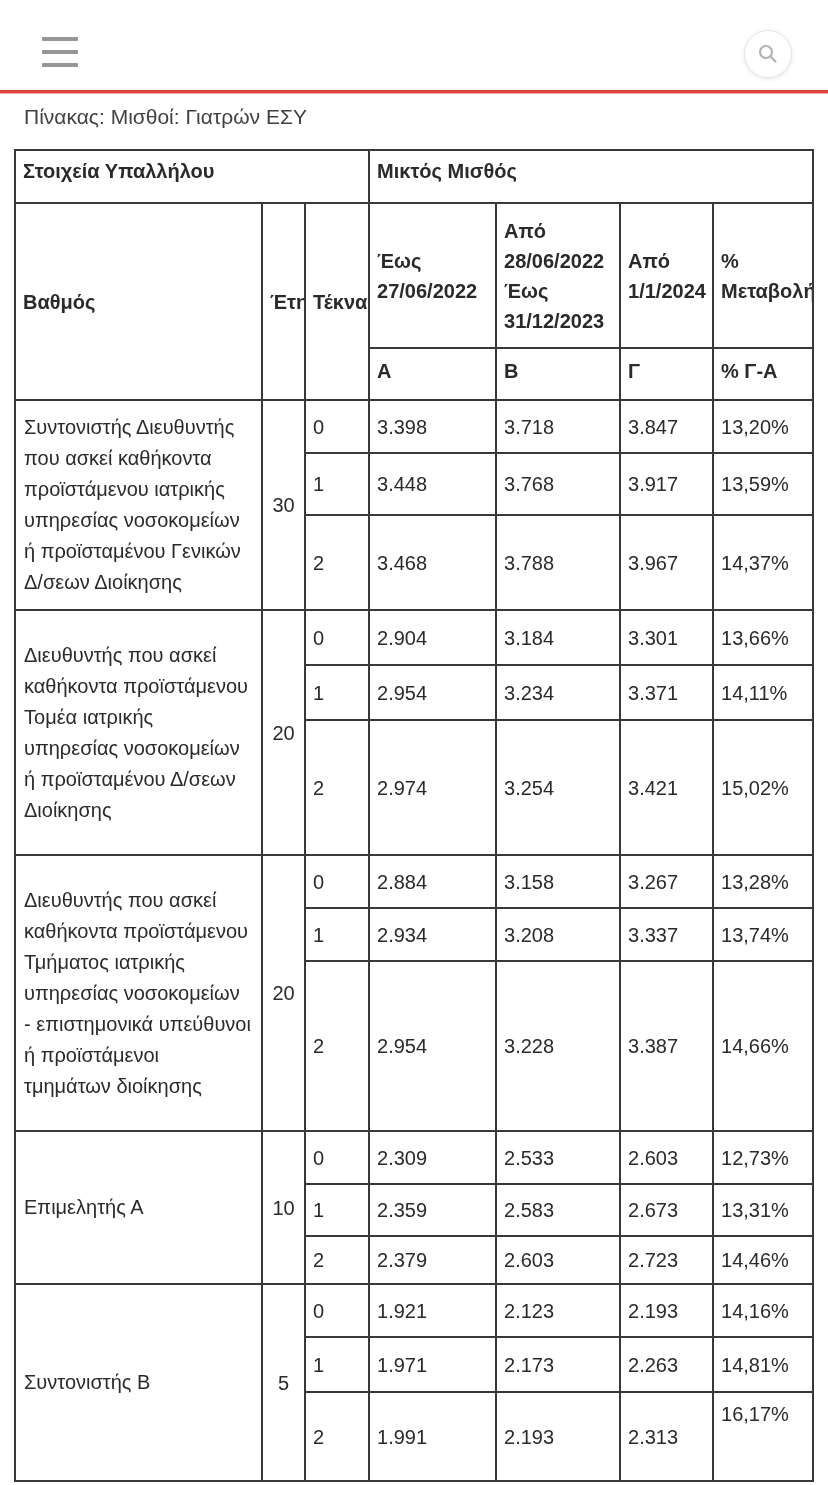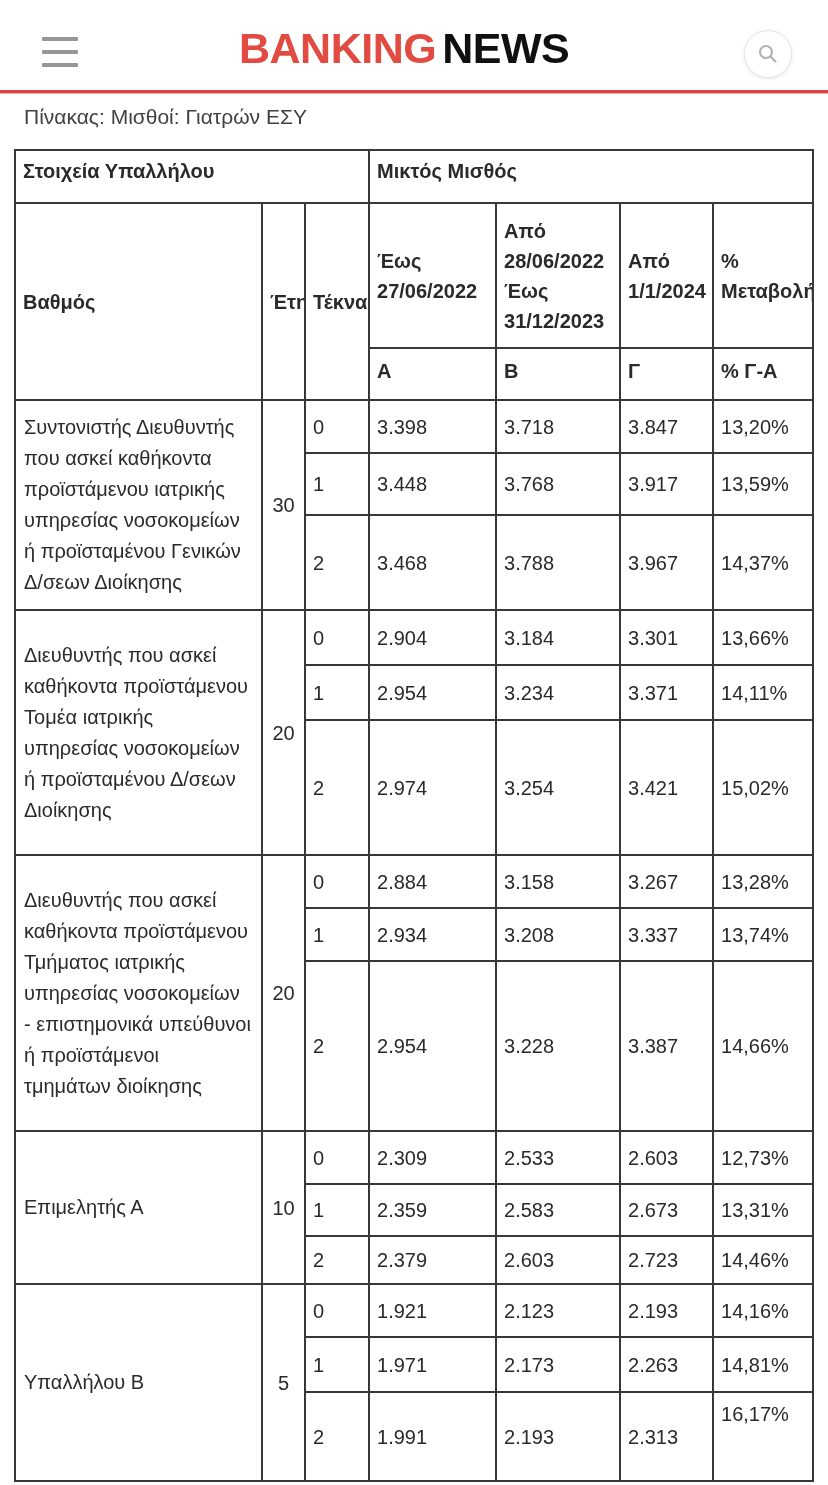--- a/index.html
+++ b/index.html
@@ -101,23 +101,20 @@
   td.va-top { vertical-align: top; padding-top: 6px; }
 </style>
 </head>
 <body>
 
 <header class="topbar">
   <div class="hamburger">
     <span></span>
     <span></span>
     <span></span>
-  </div>
-  <div class="logo">
-    <span class="logo-red">BANKING</span><span class="logo-black">NEWS</span>
   </div>
   <div class="search-btn">
     <svg width="24" height="24" viewBox="0 0 24 24" fill="none">
       <circle cx="10" cy="10" r="6" stroke="#b3b3b3" stroke-width="2.2"></circle>
       <line x1="14.6" y1="14.6" x2="19.5" y2="19.5" stroke="#b3b3b3" stroke-width="2.2" stroke-linecap="round"></line>
     </svg>
   </div>
 </header>
 
 <div class="red-divider"></div>
@@ -242,21 +239,21 @@
         <td>13,31%</td>
       </tr>
       <tr style="height: 48px;">
         <td>2</td>
         <td>2.379</td>
         <td>2.603</td>
         <td>2.723</td>
         <td>14,46%</td>
       </tr>
       <tr style="height: 53px;">
-        <td rowspan="3" class="grade"><span>Υπαλλήλου Β</span></td>
+        <td rowspan="3" class="grade"><span>Συντονιστής Β</span></td>
         <td rowspan="3" class="years">5</td>
         <td>0</td>
         <td>1.921</td>
         <td>2.123</td>
         <td>2.193</td>
         <td>14,16%</td>
       </tr>
       <tr style="height: 55px;">
         <td>1</td>
         <td>1.971</td>

